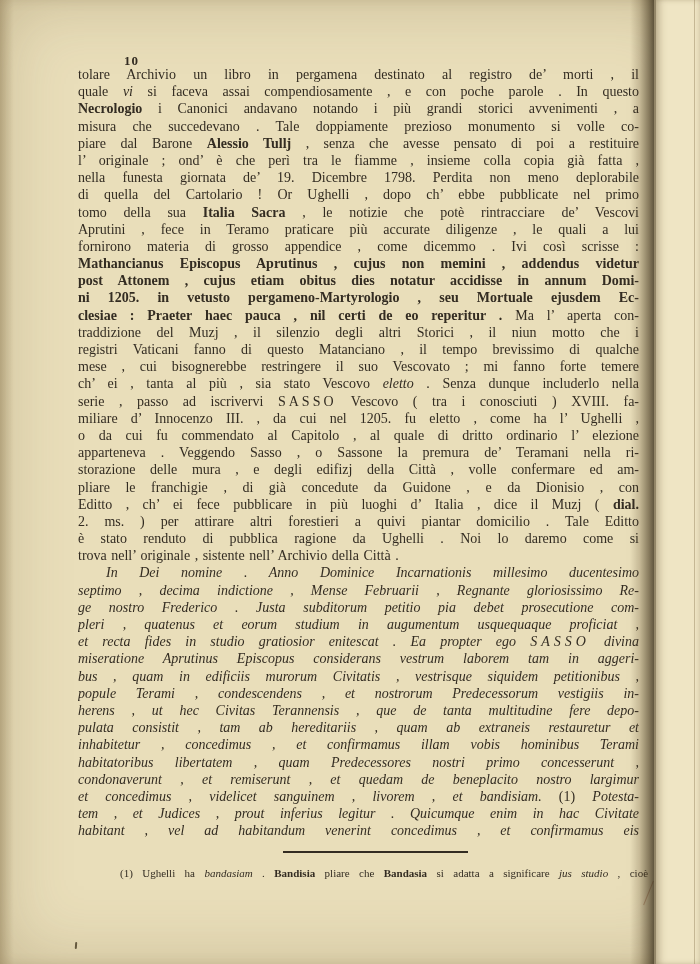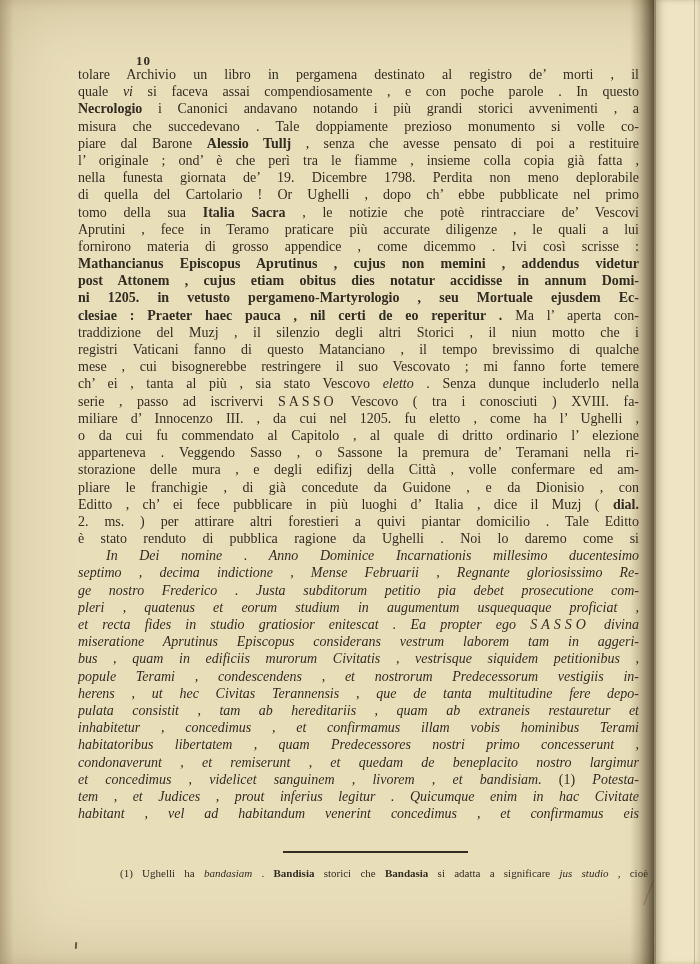--- a/index.html
+++ b/index.html
@@ -17,21 +17,21 @@
     background:linear-gradient(90deg, rgba(80,62,32,0) 0%, rgba(80,62,32,.22) 40%, rgba(60,46,22,.55) 78%, rgba(45,34,16,.72) 100%);}
   
   .adjacent-page{position:absolute;left:654px;top:0;width:46px;height:100%;
     background:var(--adjacent,#efe5c4);
     border-left:2px solid rgba(70,55,28,.55);
     box-shadow:inset 6px 0 8px -4px rgba(90,70,40,.45), inset -4px 0 6px -3px rgba(90,70,40,.35);}
   .adjacent-line{position:absolute;left:694px;top:0;width:1px;height:100%;background:rgba(120,100,60,.35);}
 
   .pagenum{
     position:absolute;left:124px;top:53px;
-    font-size:13px;font-weight:bold;letter-spacing:1px;color:var(--ink,#332c22);margin-left:12px;
+    font-size:13px;font-weight:bold;letter-spacing:1px;color:var(--ink,#332c22);
   }
   .body-text{
     position:absolute;left:78px;top:66px;width:561px;
     font-size:14px;line-height:17.2px;color:var(--ink,#332c22);
   }
   .line{
     height:17.2px;overflow:hidden;
     text-align:justify;text-align-last:justify;
     word-spacing:1px;
   }
@@ -93,41 +93,42 @@
       <div class="line"><span class="s-r">ch’ ei , tanta al più , sia stato Vescovo </span><span class="s-i">eletto</span><span class="s-r"> . Senza dunque includerlo nella</span></div>
       <div class="line"><span class="s-r">serie , passo ad iscrivervi </span><span class="s-sp">SASSO</span><span class="s-r"> Vescovo ( tra i conosciuti ) XVIII. fa-</span></div>
       <div class="line"><span class="s-r">miliare d’ Innocenzo III. , da cui nel 1205. fu eletto ,  come ha l’ Ughelli ,</span></div>
       <div class="line"><span class="s-r">o da cui fu commendato al Capitolo , al quale di dritto ordinario l’ elezione</span></div>
       <div class="line"><span class="s-r">apparteneva . Veggendo Sasso , o Sassone la premura de’ Teramani nella ri-</span></div>
       <div class="line"><span class="s-r">storazione delle mura , e degli edifizj della Città , volle confermare ed am-</span></div>
       <div class="line"><span class="s-r">pliare le franchigie ,  di già concedute da Guidone ,  e da Dionisio , con</span></div>
       <div class="line"><span class="s-r">Editto , ch’ ei fece pubblicare in più luoghi d’ Italia , dice il Muzj  ( </span><span class="s-bi">dial.</span></div>
       <div class="line"><span class="s-r">2. ms. ) per attirare altri forestieri a quivi piantar domicilio .  Tale Editto</span></div>
       <div class="line"><span class="s-r">è stato renduto di pubblica ragione da Ughelli .  Noi  lo  daremo  come  si</span></div>
+      <div class="line no-just"><span class="s-r">trova nell’ originale , sistente nell’ Archivio della Città .</span></div>
       <div class="line ind"><span class="s-i">In Dei nomine . Anno Dominice Incarnationis millesimo ducentesimo</span></div>
       <div class="line"><span class="s-i">septimo , decima indictione , Mense Februarii , Regnante gloriosissimo Re-</span></div>
       <div class="line"><span class="s-i">ge nostro Frederico . Justa subditorum petitio pia debet prosecutione com-</span></div>
       <div class="line"><span class="s-i">pleri , quatenus et eorum studium in augumentum usquequaque proficiat ,</span></div>
       <div class="line"><span class="s-i">et recta fides in studio gratiosior enitescat . Ea propter ego </span><span class="s-spi">SASSO</span><span class="s-i"> divina</span></div>
       <div class="line"><span class="s-i">miseratione Aprutinus Episcopus considerans vestrum laborem tam in aggeri-</span></div>
       <div class="line"><span class="s-i">bus , quam in edificiis murorum Civitatis , vestrisque siquidem petitionibus ,</span></div>
       <div class="line"><span class="s-i">popule Terami , condescendens , et nostrorum Predecessorum vestigiis in-</span></div>
       <div class="line"><span class="s-i">herens , ut hec Civitas Terannensis , que de tanta multitudine fere depo-</span></div>
       <div class="line"><span class="s-i">pulata consistit , tam ab hereditariis , quam ab extraneis restauretur et</span></div>
       <div class="line"><span class="s-i">inhabitetur , concedimus , et confirmamus illam vobis hominibus Terami</span></div>
       <div class="line"><span class="s-i">habitatoribus libertatem , quam Predecessores nostri primo concesserunt ,</span></div>
       <div class="line"><span class="s-i">condonaverunt , et remiserunt , et quedam de beneplacito nostro largimur</span></div>
       <div class="line"><span class="s-i">et concedimus , videlicet sanguinem , livorem , et bandisiam. </span><span class="s-r">(1)</span><span class="s-i"> Potesta-</span></div>
       <div class="line"><span class="s-i">tem , et Judices , prout inferius legitur . Quicumque enim in hac Civitate</span></div>
       <div class="line"><span class="s-i">habitant , vel ad habitandum venerint concedimus ,  et  confirmamus eis</span></div>
     </div>
 
   <div class="footnote-rule"></div>
   <div class="footnote-text">
-      <div class="line ind"><span class="s-r">(1)  Ughelli ha </span><span class="s-i">bandasiam</span><span class="s-r"> . </span><span class="s-bi">Bandisia</span><span class="s-r"> storici che </span><span class="s-bi">Bandasia</span><span class="s-r"> si adatta a significare </span><span class="s-i">jus studio</span><span class="s-r"> , cioè</span></div>
+      <div class="line ind"><span class="s-r">(1)  Ughelli ha </span><span class="s-i">bandasiam</span><span class="s-r"> . </span><span class="s-bi">Bandisia</span><span class="s-r"> pliare che </span><span class="s-bi">Bandasia</span><span class="s-r"> si adatta a significare </span><span class="s-i">jus studio</span><span class="s-r"> , cioè</span></div>
     </div>
 
   <div class="ink-mark"></div>
   <div class="scratch"></div>
 
   <div class="edge-shadow"></div>
   <div class="adjacent-page"></div>
   <div class="adjacent-line"></div>
 </div>
 

